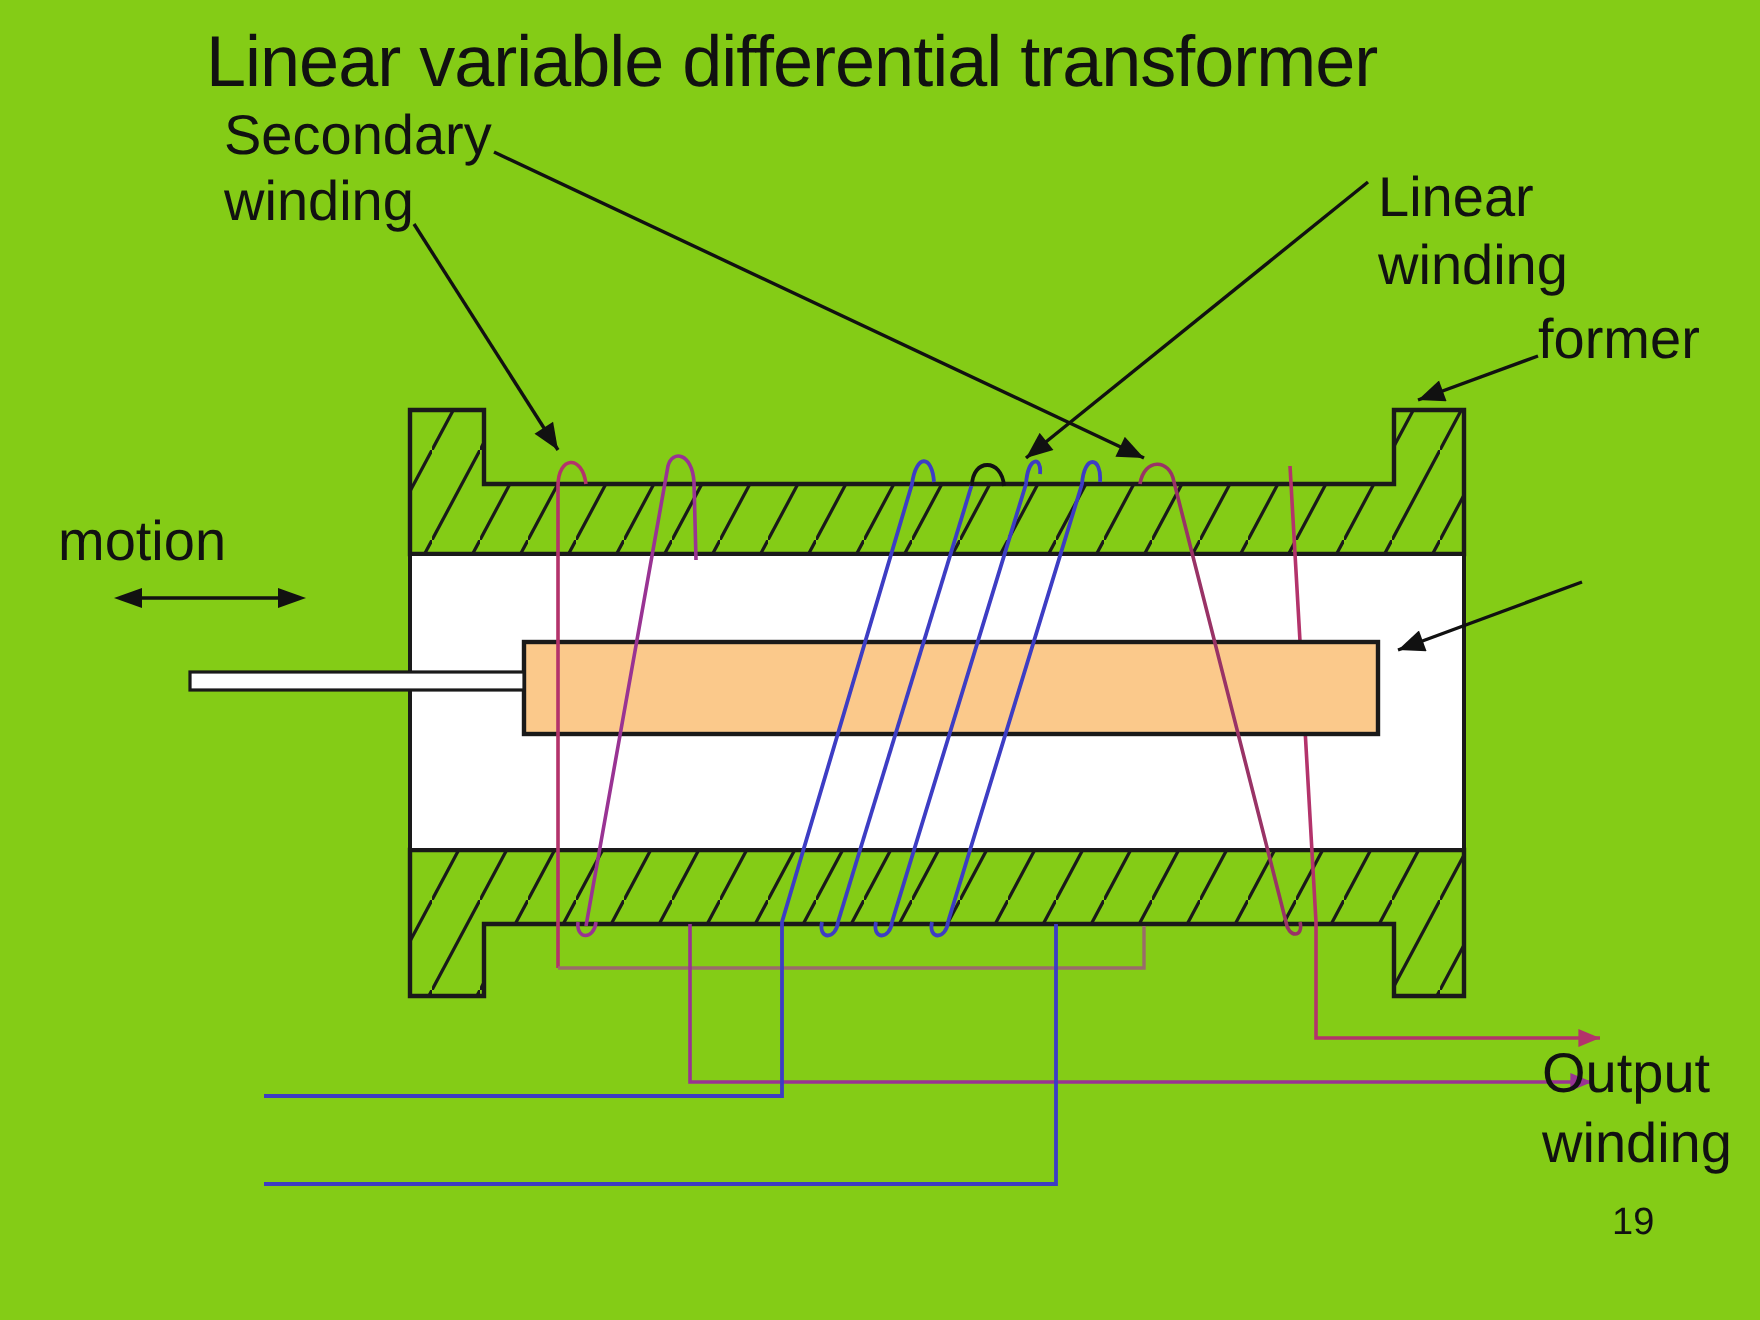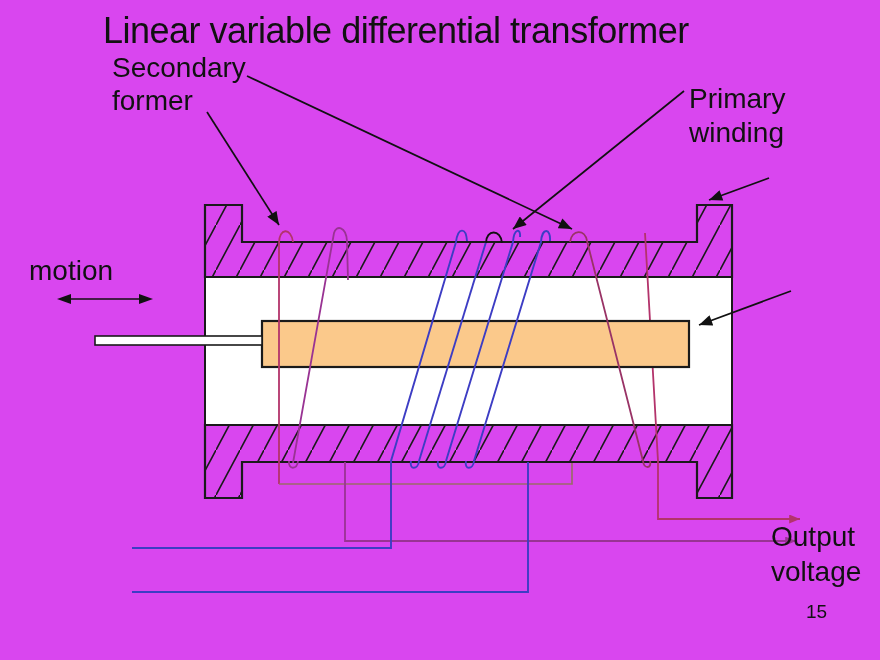--- a/index.html
+++ b/index.html
@@ -1,18 +1,18 @@
 <!DOCTYPE html>
 <html><head>
 <meta charset="utf-8">
 <style>
   html,body{margin:0;padding:0;}
   body{width:880px;height:660px;overflow:hidden;
        font-family:"Liberation Sans", sans-serif;}
-  #slide{position:relative;width:880px;height:660px;background:#d946ef;}
+  #slide{position:relative;width:880px;height:660px;background:#84cc16;}
   #diagram-svg{position:absolute;left:0;top:0;}
   .lbl{position:absolute;color:#111;font-size:28px;line-height:1.22;
        white-space:pre-line;}
   #title{position:absolute;left:103px;top:10px;font-size:36px;color:#111;
          white-space:nowrap;letter-spacing:-0.5px;}
   #page-num{position:absolute;left:806px;top:601px;font-size:19px;color:#111;}
 </style>
 </head>
 <body>
 
@@ -79,27 +79,28 @@
       <path d="M791,291 L699,325" marker-end="url(#ab)"></path>
       <line x1="68" y1="299" x2="142" y2="299"></line>
     </g>
     <polygon points="57,299 71,294 71,304" fill="#111"></polygon>
     <polygon points="153,299 139,294 139,304" fill="#111"></polygon>
   </svg>
 
   <div id="title">Linear variable differential transformer</div>
 
   <div class="lbl" style="left:112px;top:51px;line-height:1.18;">Secondary
-former</div>
-
-  <div class="lbl" style="left:689px;top:82px;">Primary
 winding</div>
 
+  <div class="lbl" style="left:689px;top:82px;">Linear
+winding</div>
+
+  <div class="lbl" style="left:769px;top:153px;">former</div>
 
 
   <div class="lbl" style="left:9px;top:254px;margin-left:20px;">motion</div>
 
 
   <div class="lbl" style="left:771px;top:519px;line-height:1.25;">Output
-voltage</div>
+winding</div>
 
-  <div id="page-num">15</div>
+  <div id="page-num">19</div>
 </div>
 
 </body></html>

